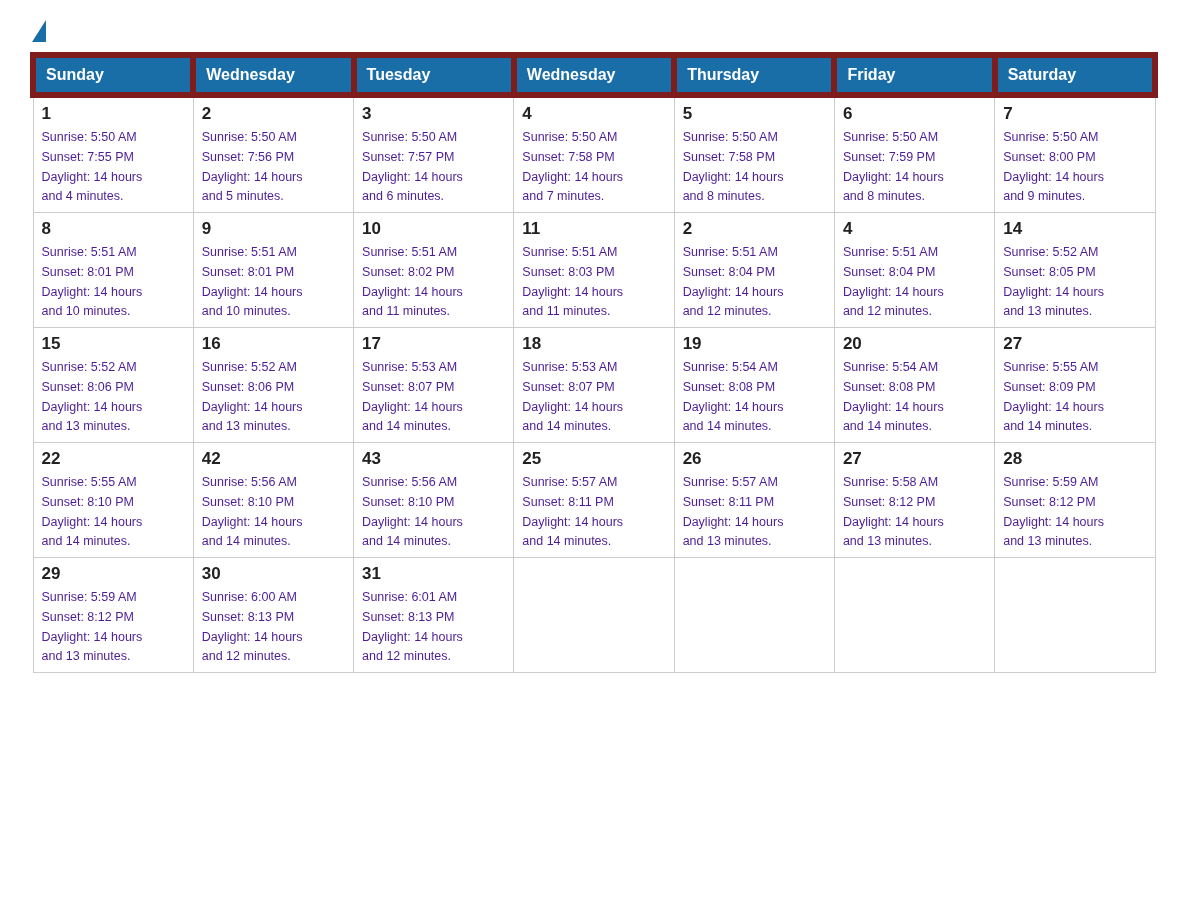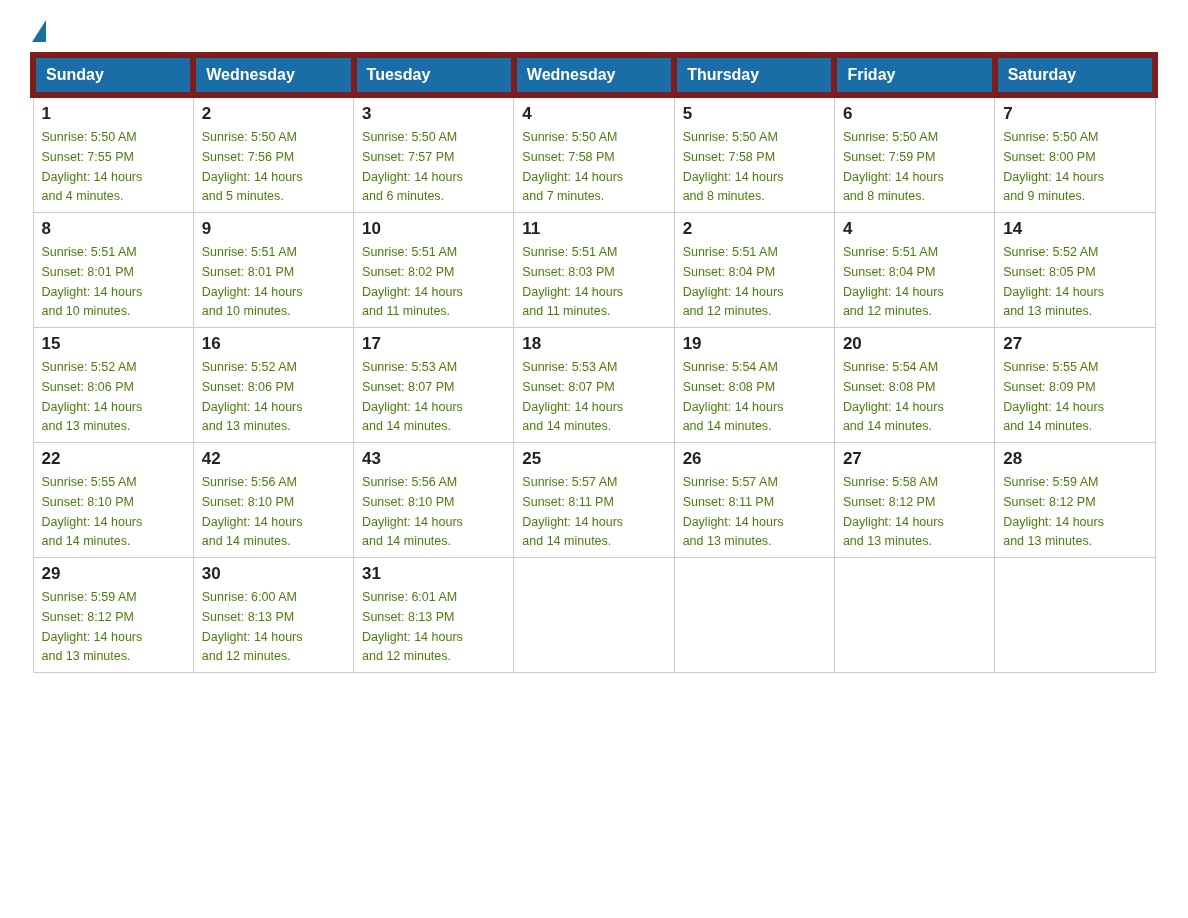--- a/index.html
+++ b/index.html
@@ -81,21 +81,21 @@
     }
     .day-number {
       font-size: 17px;
       font-weight: bold;
       color: #222;
       display: block;
       margin-bottom: 3px;
     }
     .day-info {
       font-size: 12.5px;
-      color: #4d7c0f;
+      color: #4c1d95;
       line-height: 1.5;
     }
     .empty-cell {
       background: #fff;
     }
     .week-row td {
       background: #fff;
     }
   </style>
 </head>

